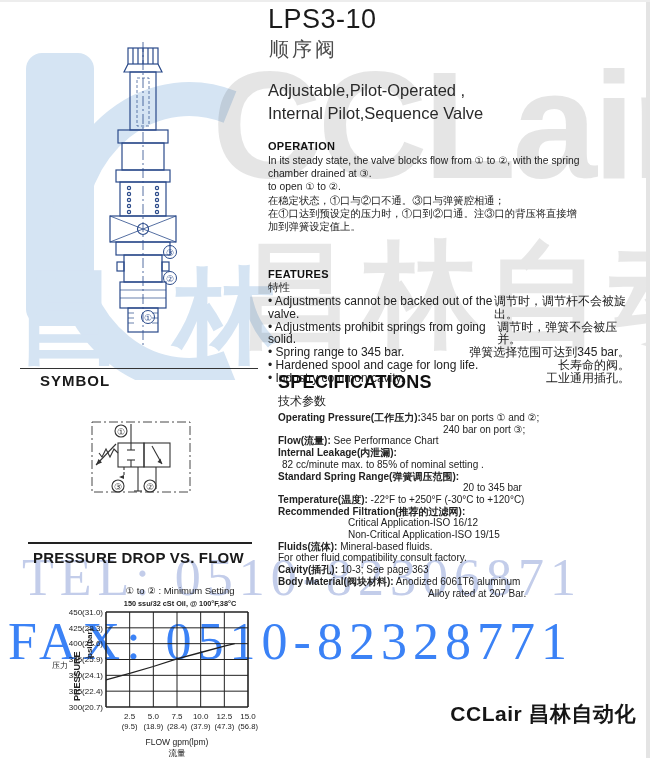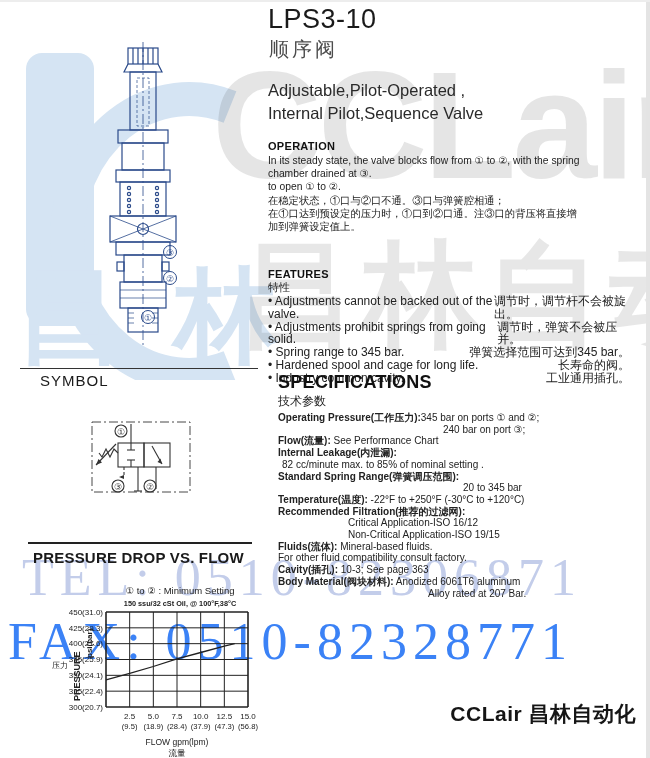--- a/index.html
+++ b/index.html
@@ -25,21 +25,21 @@
   .bodytxt{font-size:10.3px;line-height:13.2px;color:#222;}
   .op-block{left:268px;top:140px;width:375px;}
   .op-lines{margin-top:2px;}
   .feat-block{left:268px;top:268px;width:362px;}
   .feat-row{display:flex;justify-content:space-between;font-size:12px;line-height:12.8px;color:#222;}
   .spec-block{left:278px;top:372px;width:362px;}
   .spec-line{font-size:10px;line-height:11.7px;color:#222;white-space:nowrap;}
   .spec-line b{font-weight:700;}
   .rule1{left:20px;top:368px;width:238px;height:1px;background:#333;}
   .rule2{left:28px;top:542px;width:224px;height:2px;background:#222;}
-  .symbol-title{left:40px;top:372px;font-size:15px;font-weight:400;letter-spacing:1px;}
+  .symbol-title{left:40px;top:372px;font-size:15px;font-weight:700;letter-spacing:1px;}
   .chart-title{left:33px;top:549px;font-size:15px;font-weight:700;letter-spacing:.2px;white-space:nowrap;}
   .chart-sub{left:100px;top:585px;width:160px;text-align:center;font-size:9.5px;color:#222;}
   .chart-cond{left:100px;top:599px;width:160px;text-align:center;font-size:7.3px;font-weight:700;color:#222;white-space:nowrap;}
   .footer-brand{right:14px;top:700px;font-size:21px;font-weight:700;color:#151515;letter-spacing:.5px;text-align:right;}
   svg text{font-family:"Liberation Sans",sans-serif;}
 </style>
 </head>
 <body>
 
 <div class="page">

